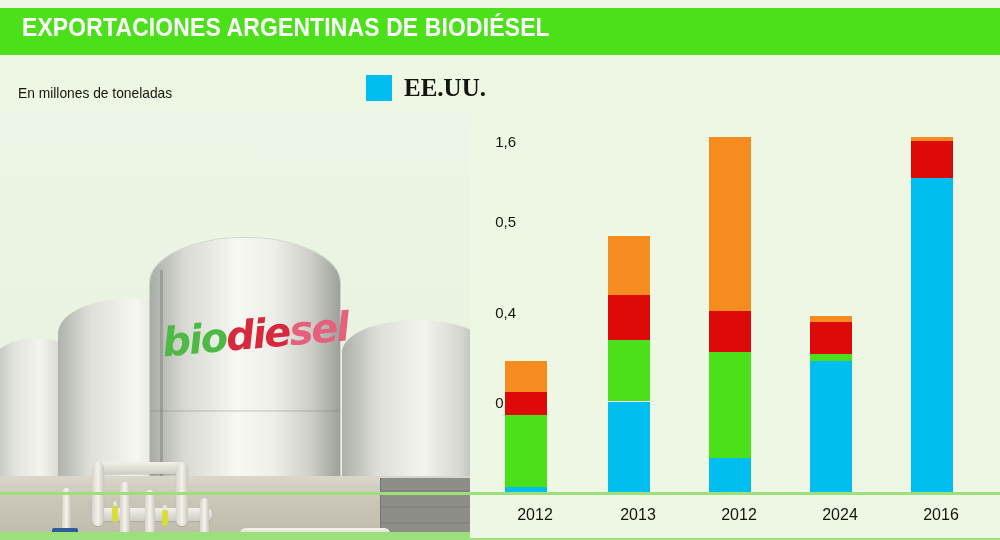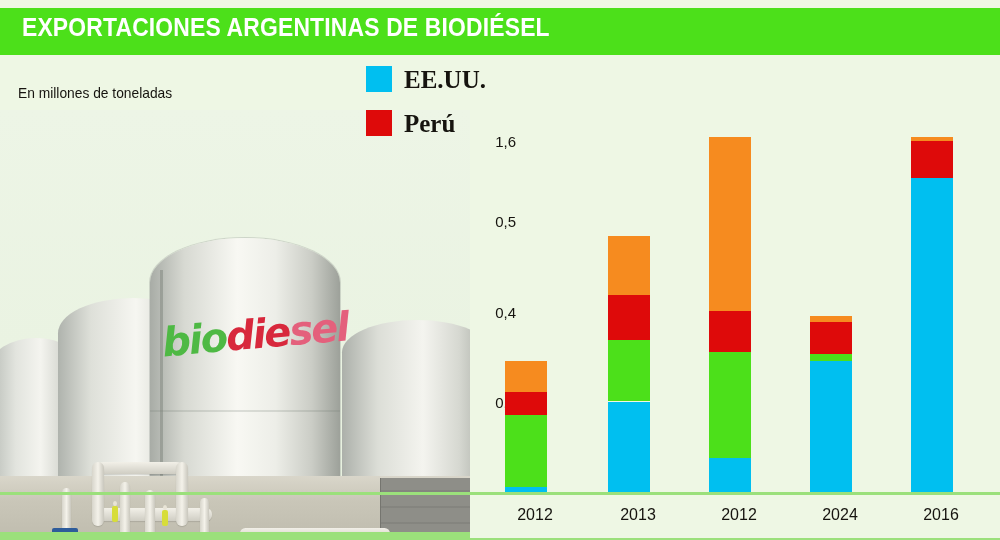--- a/index.html
+++ b/index.html
@@ -88,21 +88,21 @@
   .m-yellow{background:#E8C23A;}
   .m-blue{background:#2E5C9A;}
   .m-red{background:#B8342C;}
   .worker{position:absolute;width:6px;height:16px;background:#D7DD3A;border-radius:2px;}
   .worker:after{content:"";position:absolute;left:1px;top:-5px;width:4px;height:5px;
     background:#E8E4D6;border-radius:50%;}
   .bottom-strip{position:absolute;left:0;bottom:0;width:470px;height:8px;background:#9BE07B;}
 
   
   #legend{position:absolute;left:366px;top:66px;}
-  .legend-row{display:flex;height:44px;}
+  .legend-row{display:flex;align-items:center;height:44px;}
   .legend-swatch{width:26px;height:26px;flex:0 0 26px;}
   .legend-label{
     margin-left:12px;font-family:"Liberation Serif",serif;
     font-weight:bold;font-size:25px;color:#16140F;white-space:nowrap;
   }
 
   
   #chart{position:absolute;left:470px;top:110px;width:530px;height:430px;}
   .ylabel{
     position:absolute;right:0;width:46px;text-align:right;
@@ -177,24 +177,20 @@
   <div class="worker" style="left:162px;top:400px"></div>
 
   <div class="bottom-strip"></div>
 </div>
 
 <div id="legend">
   <div class="legend-row">
     <span class="legend-swatch" style="background:#00BFF0"></span>
     <span class="legend-label">EE.UU.</span>
   </div>
-  <div class="legend-row">
-    <span class="legend-swatch" style="background:#DE0A0A"></span>
-    <span class="legend-label">Perú</span>
-  </div>
 </div>
 
 <div id="left-axis-strip" style="top:492px"></div>
 
 <div id="chart">
   <div id="plot">
 
     <div class="ylabel" style="left:0;top:24px">1,6</div>
     <div class="ylabel" style="left:0;top:104px">0,5</div>
     <div class="ylabel" style="left:0;top:195px">0,4</div>

